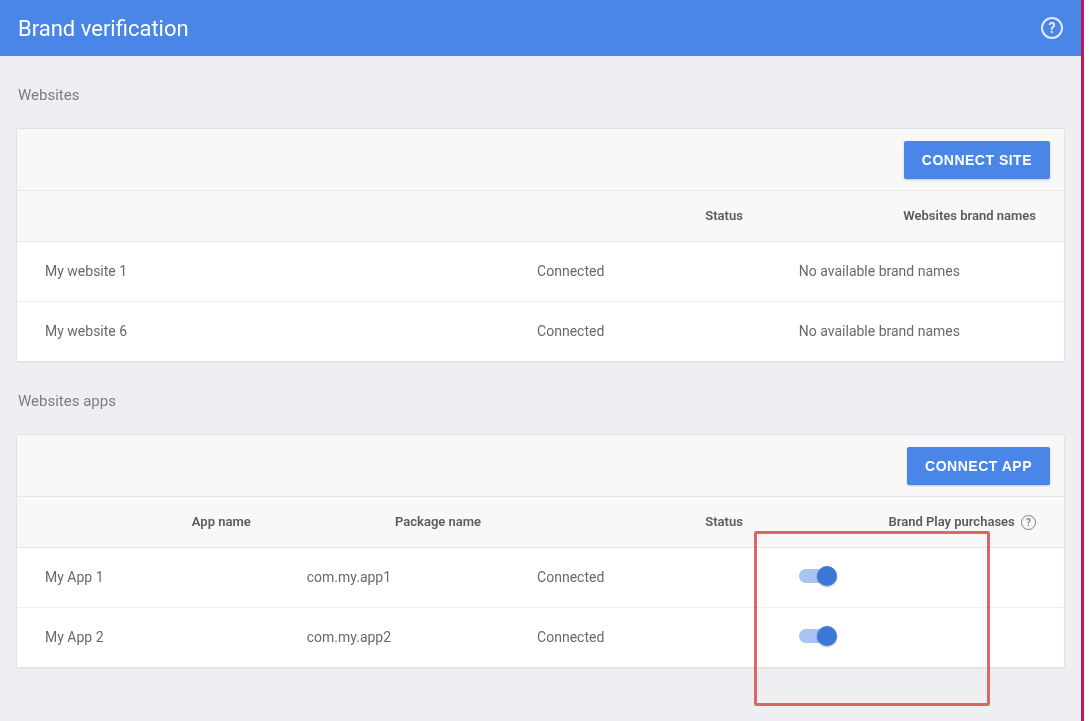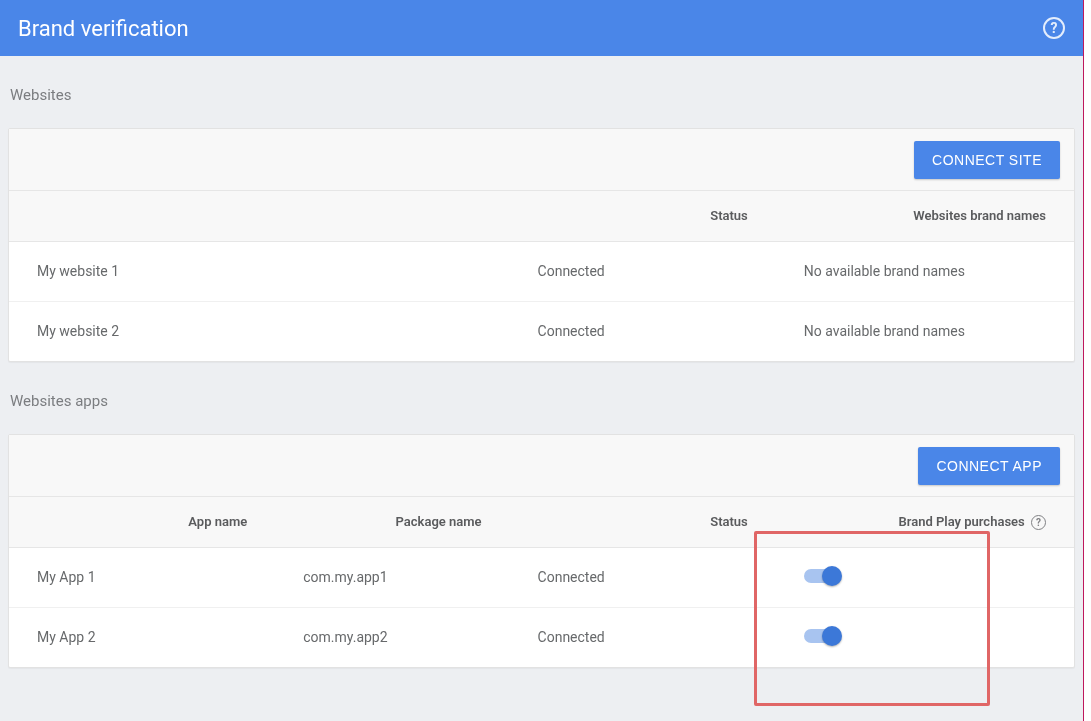--- a/index.html
+++ b/index.html
@@ -9,21 +9,21 @@
     }
     body {
       font-family: Roboto, Arial, sans-serif;
       background: #fff;
       width: 1091px;
       height: 721px;
       position: relative;
     }
     .container {
       width: 1084px;
-      border-right: 1px solid #be185d;
+      border-right: 3px solid #be185d;
       background: #edeff2;
       min-height: 721px;
     }
     .header-bar {
       background: #4a86e8;
       color: #fff;
       height: 56px;
       display: flex;
       align-items: center;
       justify-content: space-between;
@@ -40,21 +40,21 @@
       border: 2px solid rgba(255,255,255,0.85);
       color: rgba(255,255,255,0.85);
       display: flex;
       align-items: center;
       justify-content: center;
       font-size: 14px;
       font-weight: bold;
       cursor: pointer;
     }
     .section-wrap {
-      padding: 0 8px;
+      padding: 0 16px;
     }
     .section-label {
       color: #7b7d80;
       font-size: 15px;
       padding: 30px 0 24px 2px;
     }
     .card {
       background: #fff;
       border: 1px solid #e2e2e2;
       border-radius: 2px;
@@ -67,21 +67,21 @@
       align-items: center;
       justify-content: flex-end;
       padding: 0 14px;
       border-bottom: 1px solid #e6e6e6;
     }
     .btn-primary {
       background: #4a86e8;
       color: #fff;
       border: none;
       font-size: 14px;
-      font-weight: 400;
+      font-weight: 700;
       letter-spacing: 0.5px;
       padding: 0 18px;
       height: 38px;
       border-radius: 2px;
       cursor: pointer;
       box-shadow: 0 1px 2px rgba(0,0,0,0.2);
     }
     table {
       width: 100%;
       border-collapse: collapse;
@@ -194,21 +194,21 @@
             <th class="col-site-brands">Websites brand names</th>
           </tr>
         </thead>
         <tbody>
           <tr>
             <td>My website 1</td>
             <td>Connected</td>
             <td>No available brand names</td>
           </tr>
           <tr>
-            <td>My website 2</td>
+            <td>My website 6</td>
             <td>Connected</td>
             <td>No available brand names</td>
           </tr>
         </tbody>
       </table>
     </div>
 
     <div class="section-label">Websites apps</div>
     <div class="card">
       <div class="card-toolbar">

